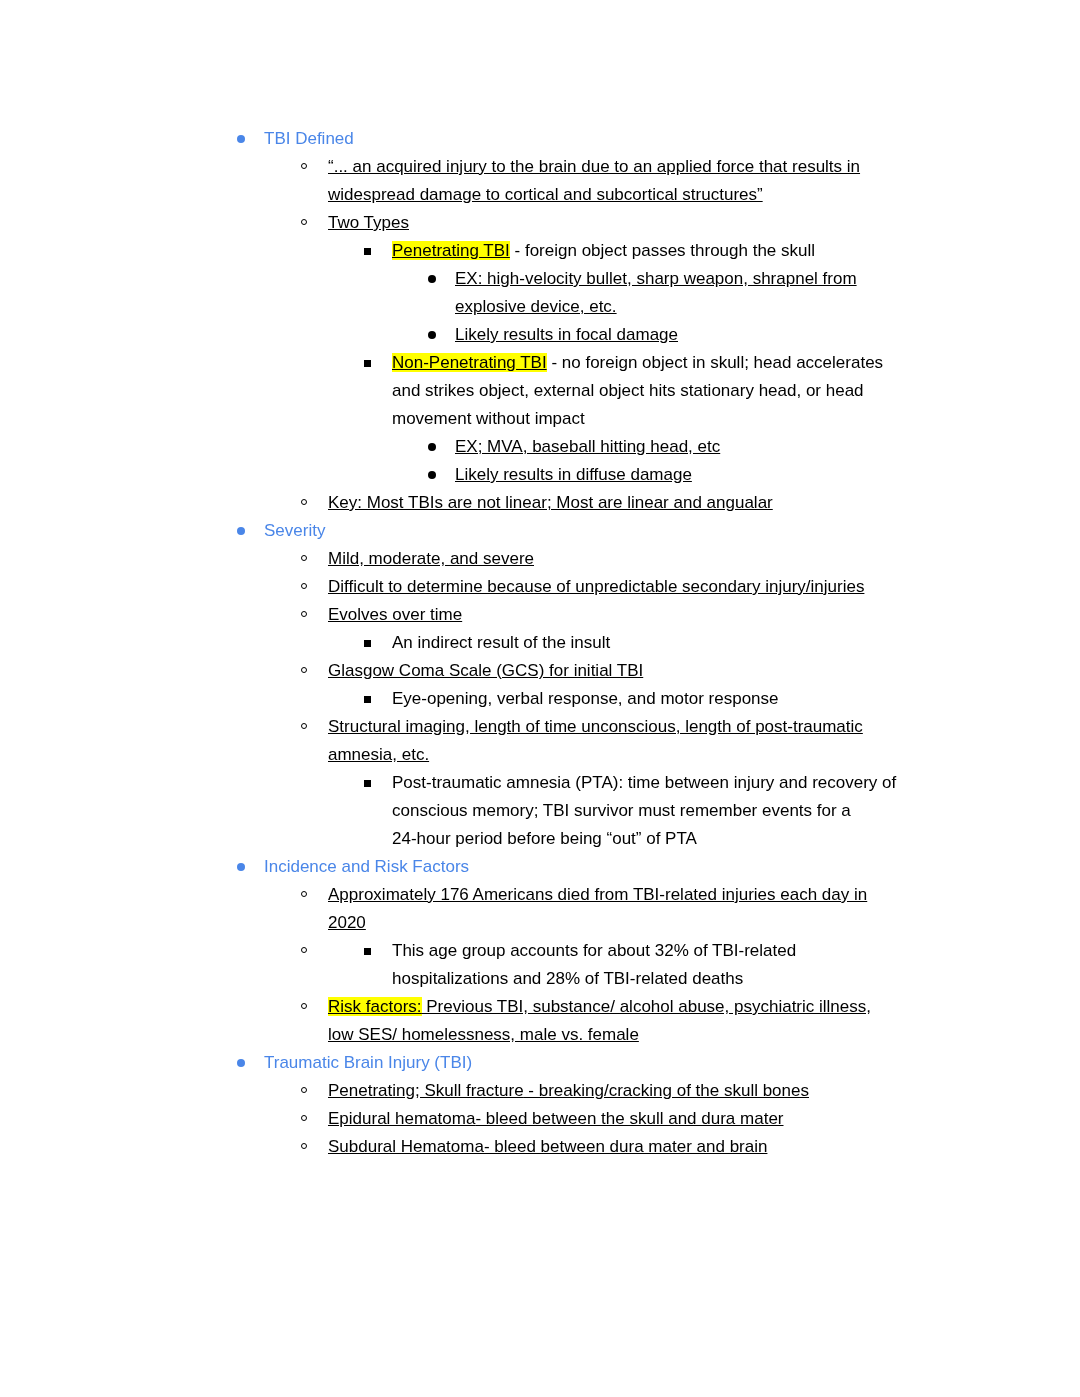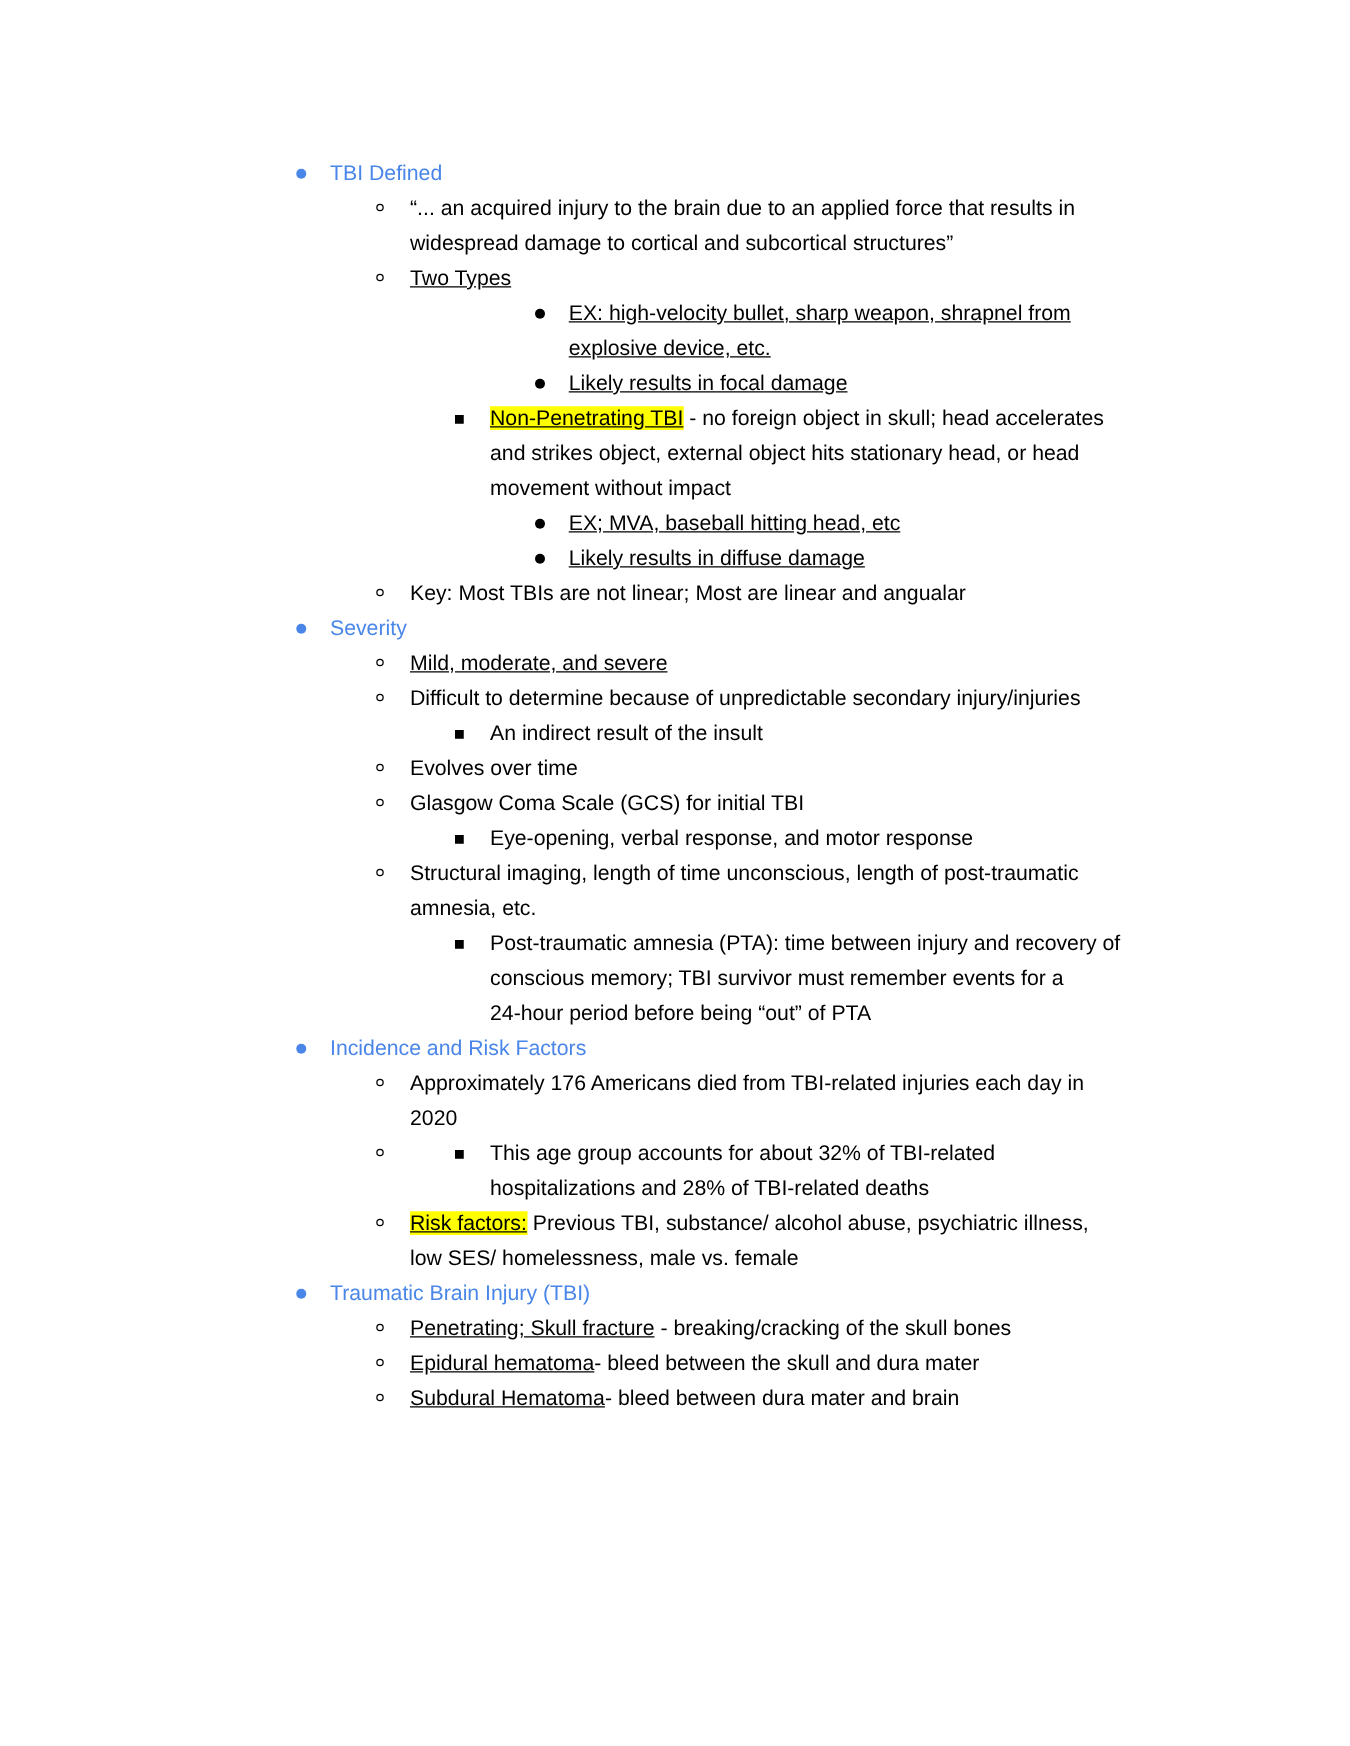--- a/index.html
+++ b/index.html
@@ -18,54 +18,55 @@
   .item {
     position: relative;
     font-size: 17px;
     line-height: 28px;
     color: var(--ink);
     padding-right: 100px;
     white-space: pre-wrap;
   }
   .item .marker { position: absolute; display: inline-block; }
   .l1 { padding-left: 190px; } .l1 .marker { left: 163px; }
-  .l2 { padding-left: 254px; } .l2 .marker { left: 227px; }
+  .l2 { padding-left: 254px; text-decoration: underline; } .l2 .marker { left: 227px; }
   .l3 { padding-left: 318px; } .l3 .marker { left: 290px; }
   .l4 { padding-left: 381px; text-decoration: underline; } .l4 .marker { left: 354px; }
   .m1 { top: 10px; width: 8px; height: 8px; border-radius: 50%; background: var(--accent); }
   .m2 { top: 10px; width: 6px; height: 6px; border-radius: 50%; border: 1.5px solid var(--ink); background: transparent; }
   .m3 { top: 11px; width: 7px; height: 7px; background: var(--ink); }
   .m4 { top: 10px; width: 8px; height: 8px; border-radius: 50%; background: var(--ink); }
   .accent { color: var(--accent); }
   .u  { text-decoration: underline; text-align: center; }
   .hl { background: var(--hl); }
 </style>
 </head>
 <body>
 
 <div class="page">
   <div>
       <div class="item l1 accent"><span class="marker m1"></span><span>TBI Defined</span></div>
       <div class="item l2"><span class="marker m2"></span><span>“... an acquired injury to the brain due to an applied force that results in
 widespread damage to cortical and subcortical structures”</span></div>
       <div class="item l2"><span class="marker m2"></span><span class="u">Two Types</span></div>
+      <div class="item l3"><span class="marker m3"></span><span class="u hl">Penetrating TBI</span><span> - foreign object passes through the skull</span></div>
       <div class="item l4"><span class="marker m4"></span><span>EX: high-velocity bullet, sharp weapon, shrapnel from
 explosive device, etc.</span></div>
       <div class="item l4"><span class="marker m4"></span><span>Likely results in focal damage</span></div>
       <div class="item l3"><span class="marker m3"></span><span class="u hl">Non-Penetrating TBI</span><span> - no foreign object in skull; head accelerates
 and strikes object, external object hits stationary head, or head
 movement without impact</span></div>
       <div class="item l4"><span class="marker m4"></span><span>EX; MVA, baseball hitting head, etc</span></div>
       <div class="item l4"><span class="marker m4"></span><span>Likely results in diffuse damage</span></div>
       <div class="item l2"><span class="marker m2"></span><span>Key: Most TBIs are not linear; Most are linear and angualar</span></div>
       <div class="item l1 accent"><span class="marker m1"></span><span>Severity</span></div>
       <div class="item l2"><span class="marker m2"></span><span class="u">Mild, moderate, and severe</span></div>
       <div class="item l2"><span class="marker m2"></span><span>Difficult to determine because of unpredictable secondary injury/injuries</span></div>
+      <div class="item l2"><span class="marker m2"></span><span>Evolves over time</span></div>
       <div class="item l3"><span class="marker m3"></span><span>An indirect result of the insult</span></div>
-      <div class="item l2"><span class="marker m2"></span><span>Evolves over time</span></div>
       <div class="item l2"><span class="marker m2"></span><span>Glasgow Coma Scale (GCS) for initial TBI</span></div>
       <div class="item l3"><span class="marker m3"></span><span>Eye-opening, verbal response, and motor response</span></div>
       <div class="item l2"><span class="marker m2"></span><span>Structural imaging, length of time unconscious, length of post-traumatic
 amnesia, etc.</span></div>
       <div class="item l3"><span class="marker m3"></span><span>Post-traumatic amnesia (PTA): time between injury and recovery of
 conscious memory; TBI survivor must remember events for a
 24-hour period before being “out” of PTA</span></div>
       <div class="item l1 accent"><span class="marker m1"></span><span>Incidence and Risk Factors</span></div>
       <div class="item l2"><span class="marker m2"></span><span>Approximately 176 Americans died from TBI-related injuries each day in
 2020</span></div>

